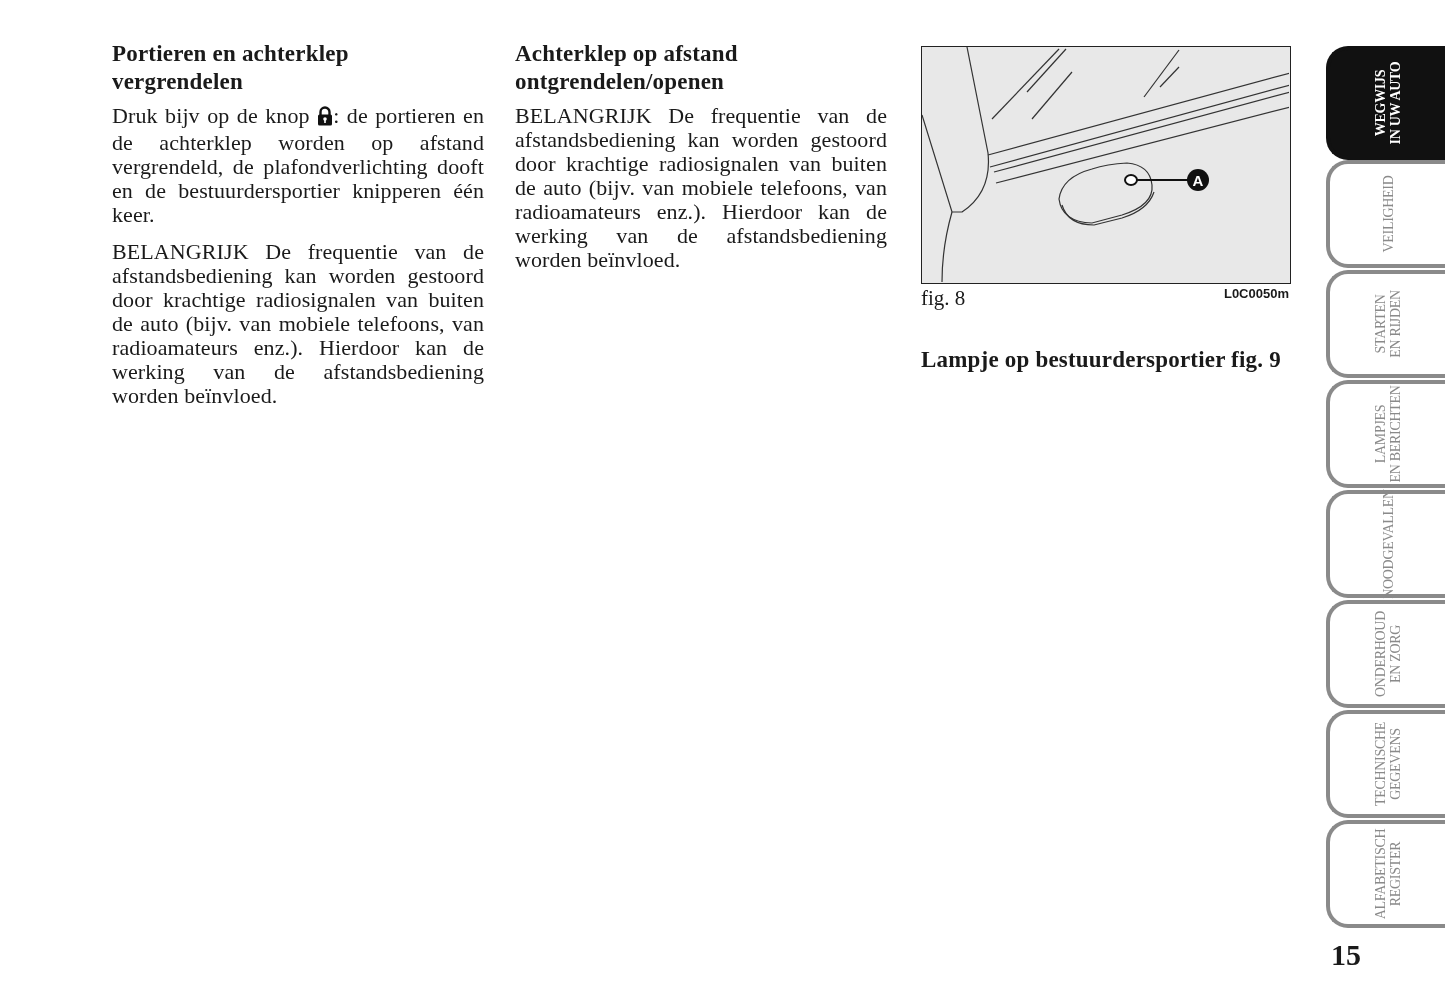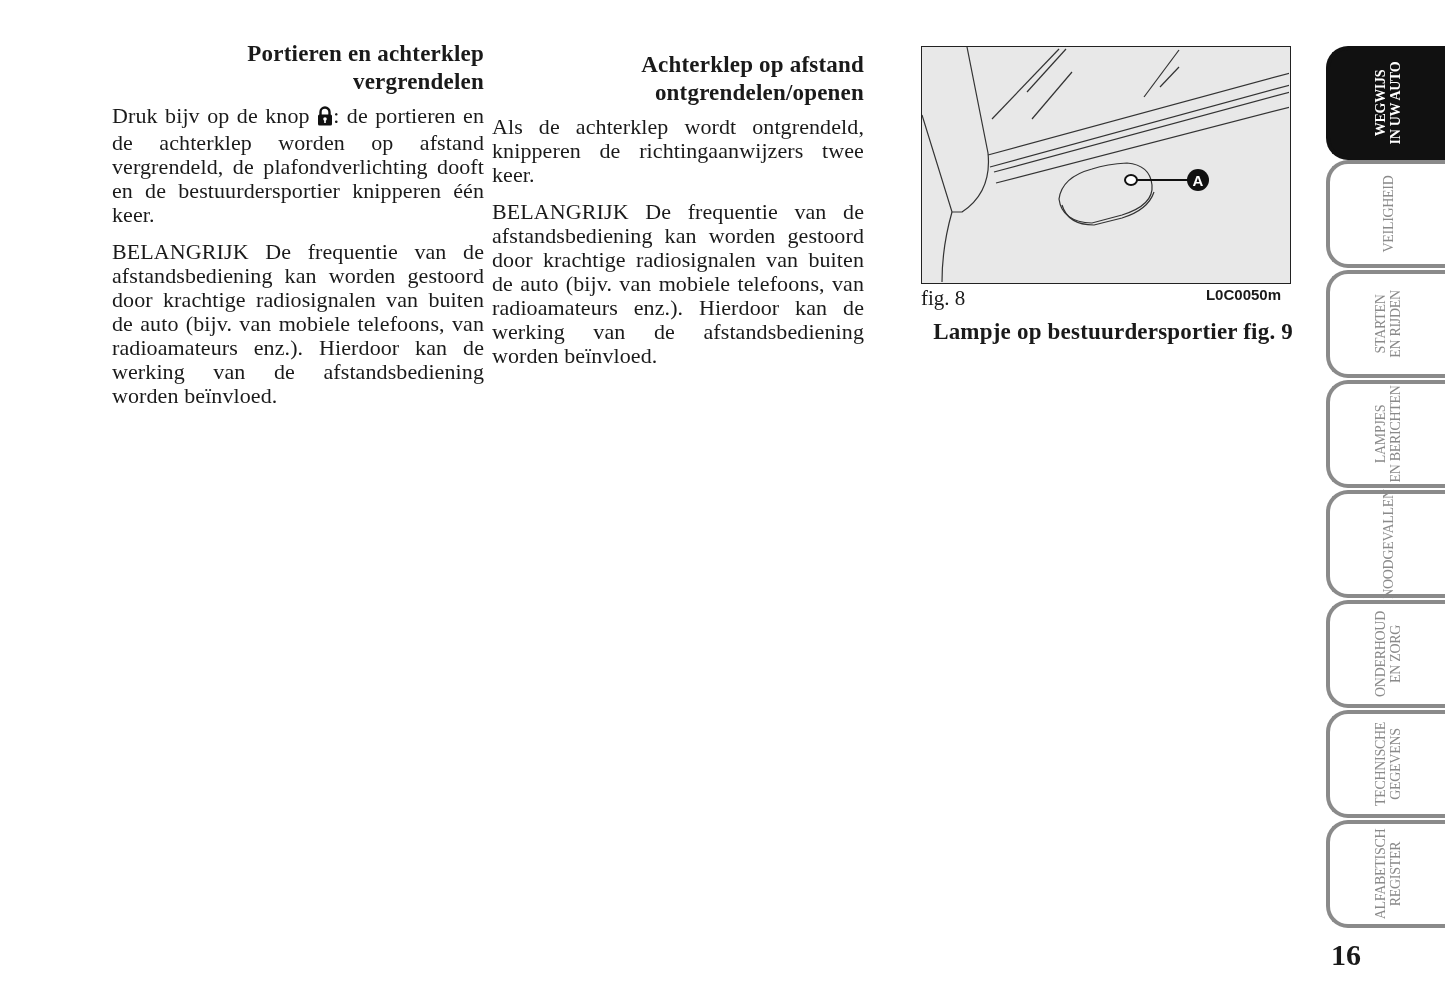--- a/index.html
+++ b/index.html
@@ -1,34 +1,34 @@
 <!DOCTYPE html>
 <html><head>
 <meta charset="utf-8">
 <style>
   html, body { margin: 0; padding: 0; background: #ffffff; }
   body { width: 1445px; height: 998px; position: relative; overflow: hidden;
          font-family: "Liberation Serif", "DejaVu Serif", serif; color: #1a1a1a; }
 
   .col { position: absolute; top: 40px; }
   .col1 { left: 112px; width: 372px; }
-  .col2 { left: 492px; width: 372px; margin-top: 11px; }
+  .col2 { left: 515px; width: 372px; }
   .col3 { left: 921px; width: 372px; }
 
-  h2.heading { font-weight: bold; font-size: 23px; line-height: 28px; margin: 0 0 8px 0; letter-spacing: 0.2px; text-align: right; }
+  h2.heading { font-weight: bold; font-size: 23px; line-height: 28px; margin: 0 0 8px 0; letter-spacing: 0.2px; }
   p.body { font-size: 22px; line-height: 24px; margin: 0 0 13px 0; text-align: justify; letter-spacing: 0.1px; }
   p.body b { font-weight: bold; }
 
   .inline-icon { display: inline-block; vertical-align: -3px; }
 
   .figure { position: relative; width: 370px; height: 238px; border: 1.5px solid #222; background: #e8e8e8; box-sizing: border-box; margin-top: 6px; }
   .figure svg { position: absolute; left: 0; top: 0; }
-  .fig-caption { position: relative; height: 26px; margin-bottom: 8px; }
+  .fig-caption { position: relative; height: 26px; margin-bottom: 36px; }
   .fig-label { position: absolute; left: 0; top: 2px; font-size: 21px; }
-  .fig-code { position: absolute; right: 12px; top: 2px; font-family: "Liberation Sans", "DejaVu Sans", sans-serif; font-weight: bold; font-size: 15px; }
+  .fig-code { position: absolute; right: 4px; top: 2px; font-family: "Liberation Sans", "DejaVu Sans", sans-serif; font-weight: bold; font-size: 13px; }
 
   
   .tabs { position: absolute; left: 1326px; top: 46px; width: 119px; }
   .tab { position: absolute; left: 0; width: 119px; height: 108px; box-sizing: border-box;
          border: 4px solid #8a8a8a; border-right: none; border-radius: 22px 0 0 22px; background: #fff; }
   .tab.active { background: #111; border-color: #111; height: 114px; }
   .tab .tab-text { position: absolute; left: 50%; top: 50%; transform: translate(-50%, -50%) rotate(-90deg);
          white-space: nowrap; text-align: center; font-family: "Liberation Serif", serif; font-size: 14px;
          line-height: 15px; color: #8a8a8a; letter-spacing: -0.3px; transform-origin: center; }
   .tab.active .tab-text { color: #fff; font-weight: bold; }
@@ -45,21 +45,20 @@
           <path d="M3.5 9 V6 a4.5 4.5 0 0 1 9 0 V9" fill="none" stroke="#111" stroke-width="2.4"></path>
           <rect x="1" y="8.5" width="14" height="11" rx="1.5" fill="#111"></rect>
           <circle cx="8" cy="13" r="1.8" fill="#fff"></circle>
           <rect x="7.2" y="13" width="1.6" height="4" fill="#fff"></rect>
         </svg></span><span>: de portieren en de achterklep worden op afstand vergrendeld, de plafondverlichting dooft en de bestuurdersportier knipperen één keer.</span></p>
   <p class="body">BELANGRIJK De frequentie van de afstandsbediening kan worden gestoord door krachtige radiosignalen van buiten de auto (bijv. van mobiele telefoons, van radioamateurs enz.). Hierdoor kan de werking van de afstandsbediening worden beïnvloed.</p>
 </div>
 
 <div class="col col2">
   <h2 class="heading">Achterklep op afstand ontgrendelen/openen</h2>
-  <p class="body">Als de achterklep wordt ontgrendeld, knipperen de richtingaanwijzers twee keer.</p>
   <p class="body">BELANGRIJK De frequentie van de afstandsbediening kan worden gestoord door krachtige radiosignalen van buiten de auto (bijv. van mobiele telefoons, van radioamateurs enz.). Hierdoor kan de werking van de afstandsbediening worden beïnvloed.</p>
 </div>
 
 <div class="col col3">
   <div class="figure">
     <svg width="367" height="235" viewBox="0 0 367 235">
       <g fill="none" stroke="#333" stroke-width="1.2">
 
         <path d="M45 0 L66 106 Q70 145 40 165 L30 165 L0 68"></path>
         <path d="M30 165 Q20 200 20 235"></path>
@@ -134,13 +133,13 @@
       </div>
   </div>
   <div class="tab" style="top:774px;">
     <div class="tab-text">
         <span>ALFABETISCH</span>
         <span>REGISTER</span>
       </div>
   </div>
 </div>
 
-<div class="page-number">16</div>
+<div class="page-number">15</div>
 
 </body></html>

